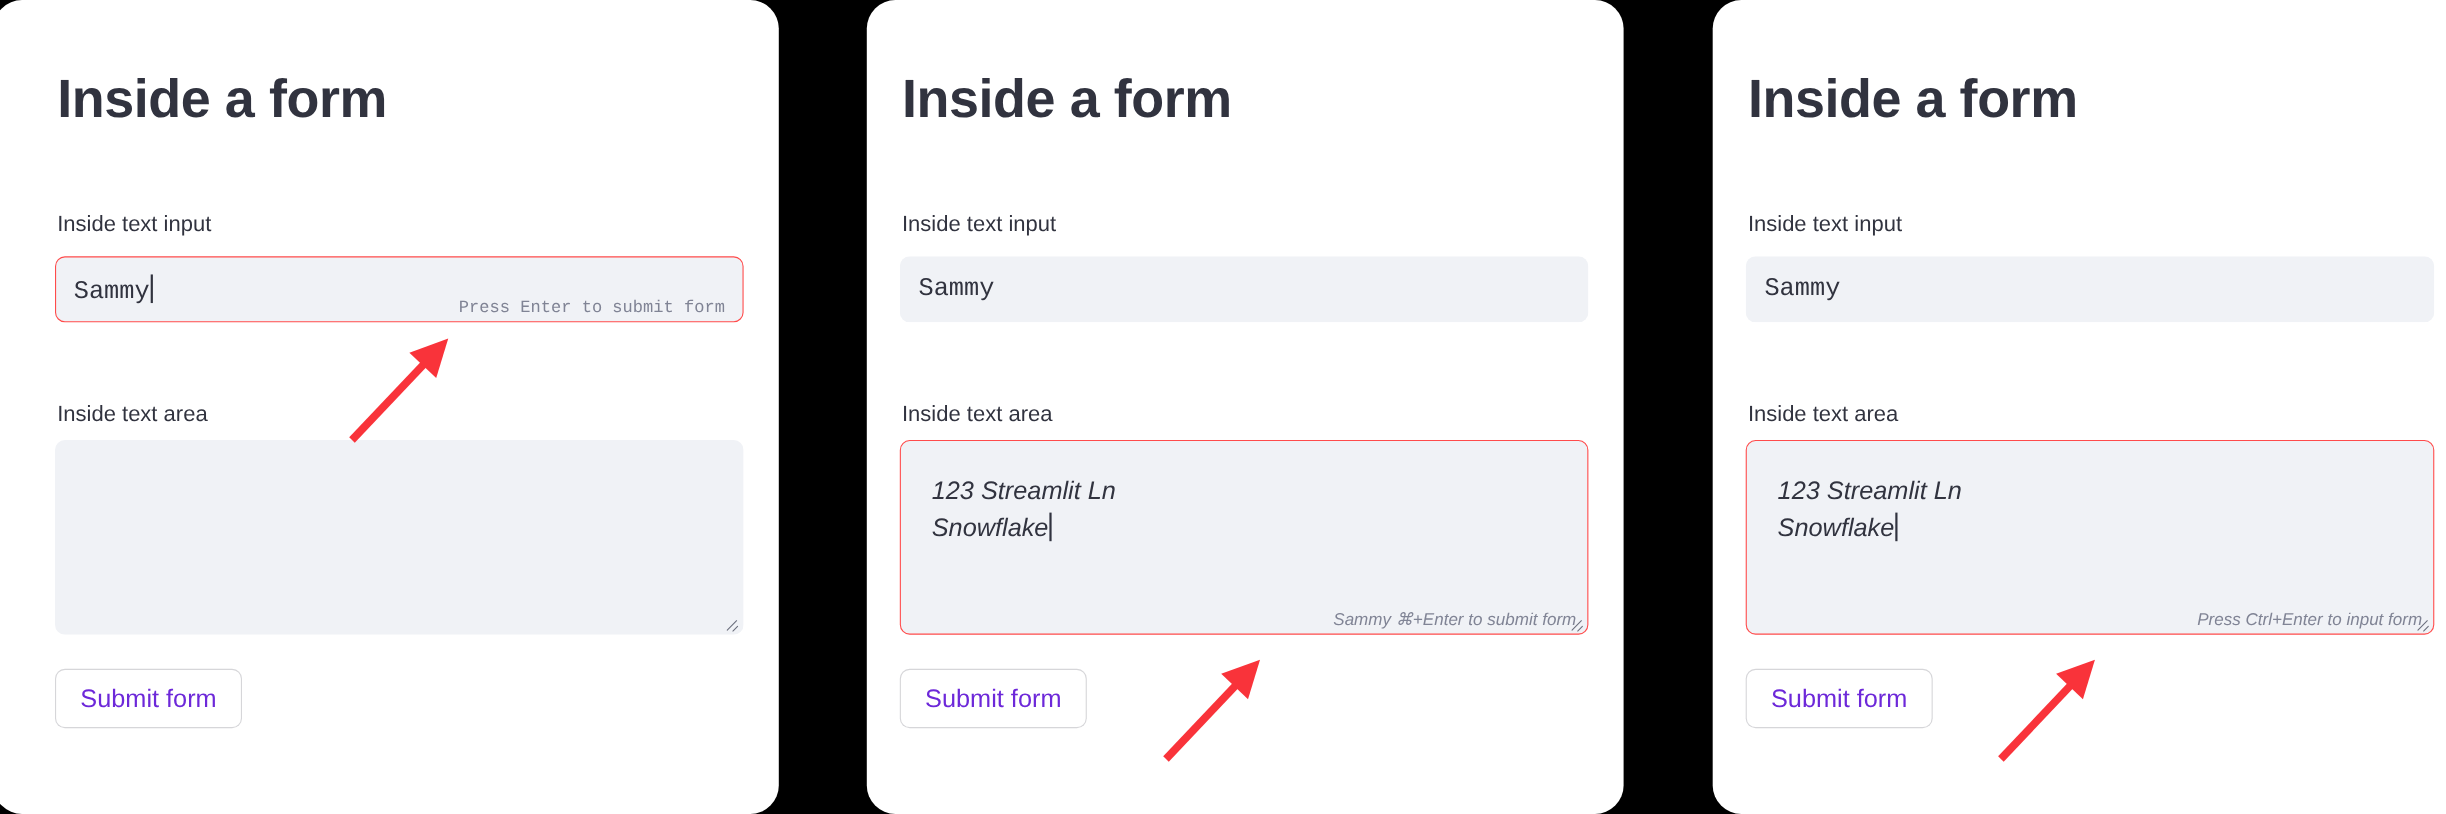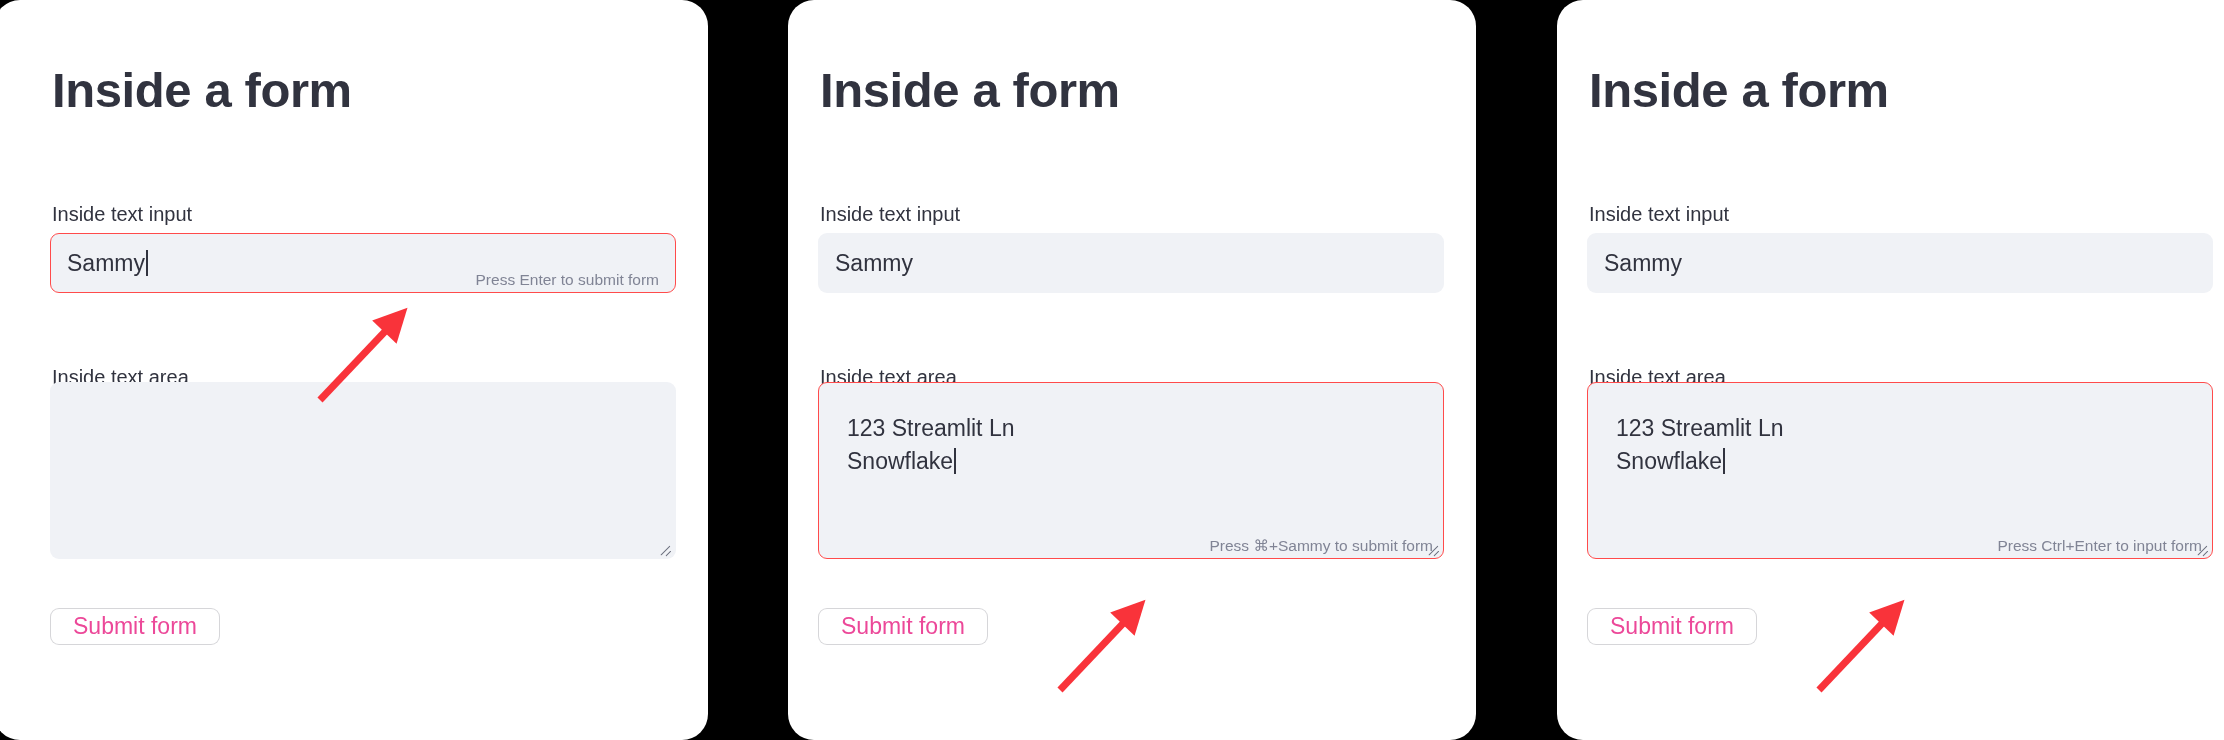--- a/index.html
+++ b/index.html
@@ -50,33 +50,34 @@
   }
 
   .label {
     position: absolute;
     left: 32px;
     font-size: 20px;
     color: #31333f;
     line-height: 1;
     white-space: nowrap;
   }
-  .label.l-input { top: 204px; }
+  .label.l-input { top: 194px; }
   .label.l-area  { top: 367px; }
 
   
   .textinput {
     position: absolute;
     left: 30px;
     top: 233px;
     width: 626px;
     height: 60px;
     background: #f0f2f6;
     border-radius: 9px;
     border: 1px solid transparent;
+    font-family: Liberation Mono, monospace;
   }
   .textinput.focused {
     border: 1.6px solid #ff4b4b;
   }
   .ti-value {
     position: absolute;
     left: 16px;
     top: 50%;
     transform: translateY(-50%);
     font-size: 23px;
@@ -99,26 +100,27 @@
     font-size: 15.5px;
     color: #808495;
     line-height: 1.3;
     white-space: nowrap;
   }
 
   
   .textarea {
     position: absolute;
     left: 30px;
-    top: 382px;
+    top: 400px;
     width: 626px;
     height: 177px;
     background: #f0f2f6;
     border-radius: 9px;
     border: 1px solid transparent;
+    font-style: italic;
   }
   .textarea.focused { border: 1.6px solid #ff4b4b; }
   .ta-value {
     position: absolute;
     left: 28px;
     top: 29px;
     font-size: 23px;
     color: #31333f;
     line-height: 1.42;
     white-space: pre;
@@ -147,26 +149,26 @@
     border-radius: 1px;
   }
   .resize-handle i.a { width: 13px; right: 0px; bottom: 3.5px; transform: rotate(-45deg); }
   .resize-handle i.b { width: 7px;  right: 0px; bottom: 1px;   transform: rotate(-45deg); }
 
   
   .submit-btn {
     position: absolute;
     left: 30px;
     top: 608px;
-    height: 37px;
+    height: 54px;
     padding: 0 22px;
     background: #ffffff;
     border: 1px solid rgba(49,51,63,0.2);
     border-radius: 9px;
-    color: #ec4899;
+    color: #6d28d9;
     font-size: 23px;
     font-family: "Liberation Sans", sans-serif;
     display: flex;
     align-items: center;
     cursor: pointer;
     white-space: nowrap;
   }
 
   
   .arrow-svg {
@@ -227,21 +229,21 @@
 
       <div class="textinput">
         <div class="ti-value">Sammy</div>
       </div>
 
       <div class="label l-area">Inside text area</div>
 
       <div class="textarea focused">
         <div class="ta-value"><span>123 Streamlit Ln
 Snowflake</span><span class="caret"></span></div>
-        <div class="ta-hint">Press ⌘+Sammy to submit form</div>
+        <div class="ta-hint">Sammy ⌘+Enter to submit form</div>
         <div class="resize-handle">
           <i class="a"></i>
             <i class="b"></i>
         </div>
       </div>
 
       <button class="submit-btn">Submit form</button>
 
       <svg class="arrow-svg" viewBox="0 0 688 740">
         <defs>

